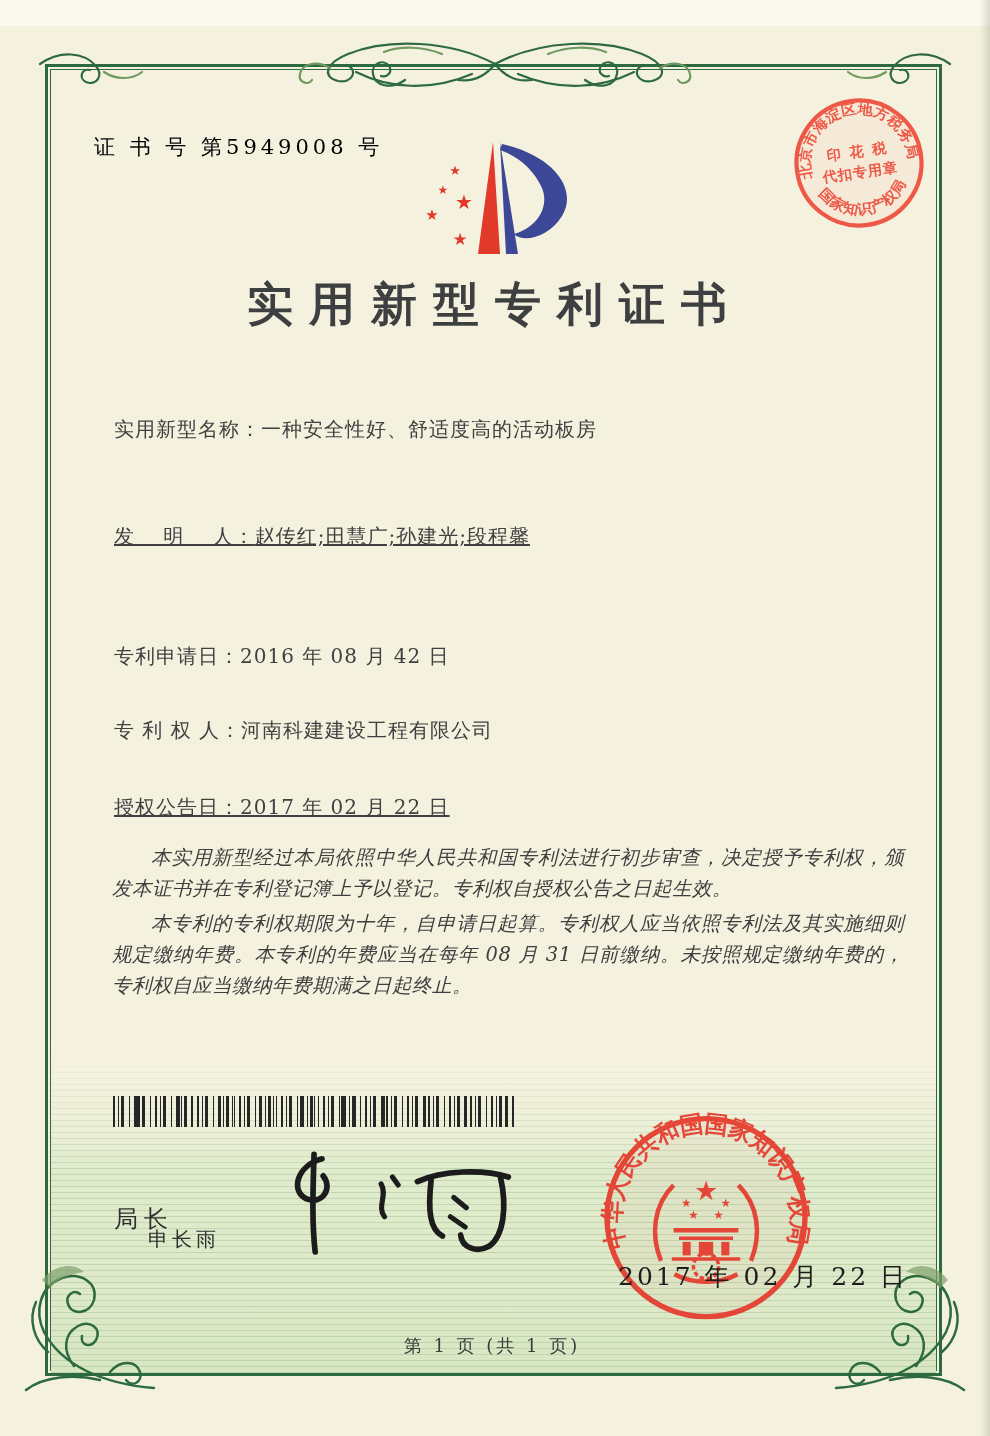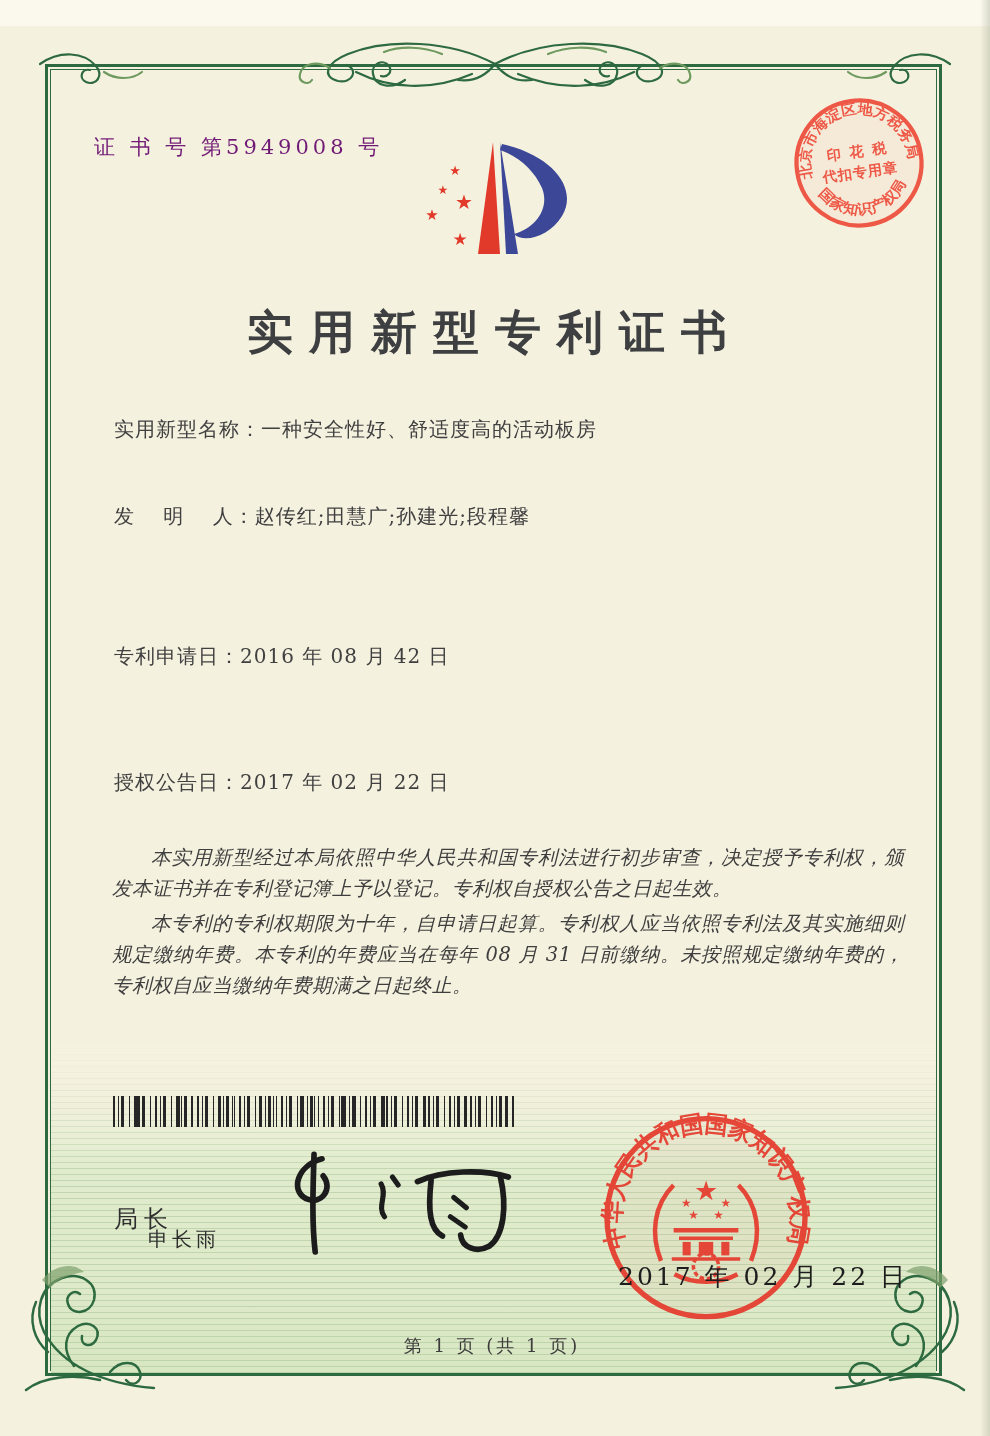--- a/index.html
+++ b/index.html
@@ -21,27 +21,27 @@
   
   .guilloche{position:absolute;left:51px;top:1042px;width:885px;height:331px;
     background:
       repeating-linear-gradient(0deg, rgba(124,168,112,.30) 0 1px, rgba(124,168,112,0) 1px 6px),
       linear-gradient(180deg, rgba(222,235,203,.0) 0, rgba(222,235,203,.9) 120px, #dde9c8 260px, #d8e6c2 100%);
   }
   .guilloche::after{content:"";position:absolute;left:0;top:0;right:0;height:130px;
     background:linear-gradient(180deg,#f6f2e0 0,rgba(246,242,224,0) 100%);}
   .ornament{position:absolute;pointer-events:none;}
   
-  .certno{position:absolute;left:94px;top:133px;font-size:21px;color:#701a75;letter-spacing:4px;}
-  .title{position:absolute;left:0;top:302px;width:990px;text-align:center;
+  .certno{position:absolute;left:94px;top:133px;font-size:21px;color:#000000;letter-spacing:4px;}
+  .title{position:absolute;left:0;top:274px;width:990px;text-align:center;
     font-size:46px;font-weight:bold;color:#3d3f41;letter-spacing:16px;}
   .field{position:absolute;left:114px;font-size:20px;color:#404040;white-space:pre;}
   .field .lab{letter-spacing:1px;}
   .field .val{letter-spacing:1px;}
-  .f0{top:416px;} .f1{top:503px;} .f2{top:568px;} .f3{top:643px;} .f4{top:717px;} .f5{top:769px;}
+  .f0{top:416px;} .f1{top:523px;text-decoration:underline;} .f2{top:568px;} .f3{top:643px;} .f4{top:717px;} .f5{top:794px;text-decoration:underline;}
   .paras{position:absolute;left:112px;top:842px;width:800px;
     font-size:19.5px;line-height:31px;color:#3e3e3e;font-style:italic;letter-spacing:.5px;}
   .paras p{margin:0 8px 4px 0;text-indent:2em;text-align:justify;}
   .barcode{position:absolute;left:113px;top:1096px;width:404px;height:31px;
     background:
       repeating-linear-gradient(90deg,#262626 0 2px,transparent 2px 5px,#262626 5px 6px,transparent 6px 8px,#262626 8px 11px,transparent 11px 16px,#262626 16px 17px,transparent 17px 21px),
       repeating-linear-gradient(90deg,transparent 0 23px,#262626 23px 26px,transparent 26px 37px,#262626 37px 38px,transparent 38px 41px);
   }
   .director-label{position:absolute;left:114px;top:1180px;font-size:24px;color:#2e2e2e;
     font-family:"DejaVu Sans","Liberation Sans",sans-serif;letter-spacing:6px;margin-top:23px;}
@@ -130,20 +130,21 @@
     </text>
     <text x="75" y="68" text-anchor="middle" font-size="15" font-weight="bold" fill="#ee4836" letter-spacing="2">印 花 税</text>
     <text x="75" y="90" text-anchor="middle" font-size="15" font-weight="bold" fill="#ee4836" letter-spacing="1">代扣专用章</text>
   </svg>
 
   <div class="title">实用新型专利证书</div>
 
   <div class="field f0"><span class="lab">实用新型名称：</span><span class="val">一种安全性好、舒适度高的活动板房</span></div>
   <div class="field f1"><span class="lab">发　 明 　人：</span><span class="val">赵传红;田慧广;孙建光;段程馨</span></div>
   <div class="field f3"><span class="lab">专利申请日：</span><span class="val">2016 年 08 月 42 日</span></div>
+  <div class="field f4"><span class="lab">专 利 权 人：</span><span class="val">河南科建建设工程有限公司</span></div>
   <div class="field f5"><span class="lab">授权公告日：</span><span class="val">2017 年 02 月 22 日</span></div>
 
   <div class="paras">
     <p>本实用新型经过本局依照中华人民共和国专利法进行初步审查，决定授予专利权，颁发本证书并在专利登记簿上予以登记。专利权自授权公告之日起生效。</p>
     <p>本专利的专利权期限为十年，自申请日起算。专利权人应当依照专利法及其实施细则规定缴纳年费。本专利的年费应当在每年 08 月 31 日前缴纳。未按照规定缴纳年费的，专利权自应当缴纳年费期满之日起终止。</p>
   </div>
 
   <div class="barcode"></div>
 
   <div class="director-label">局长</div>

